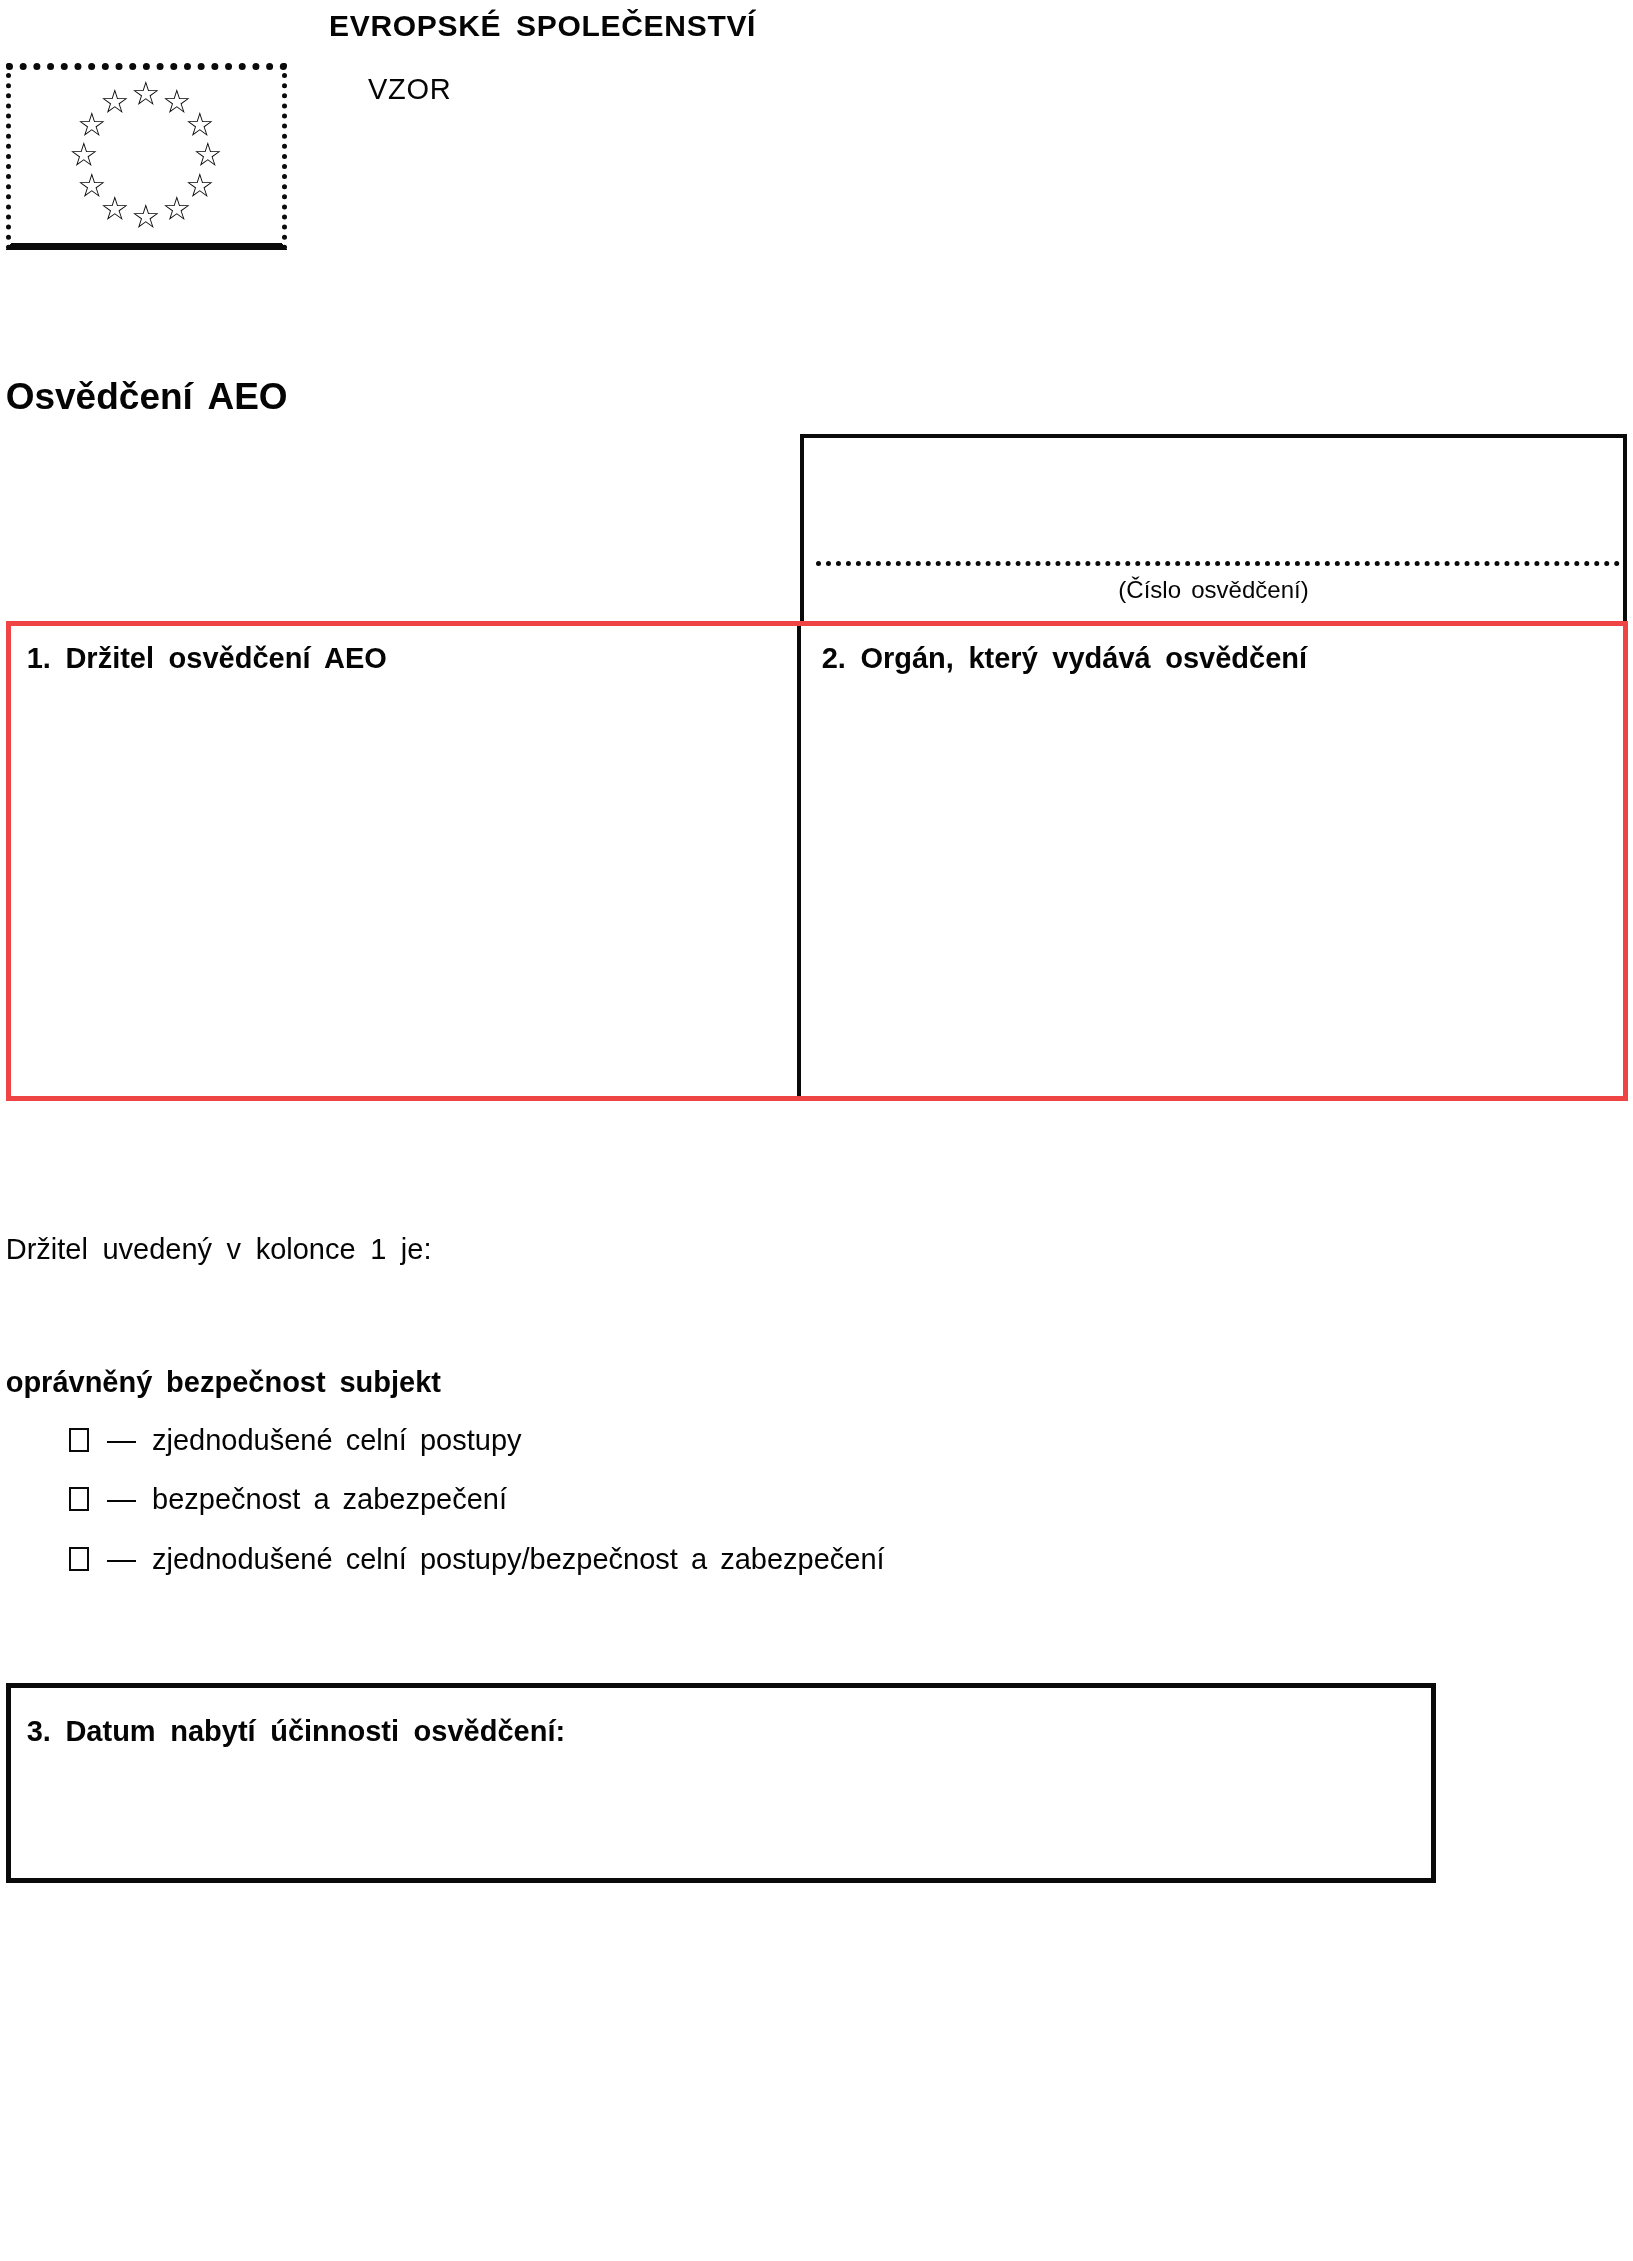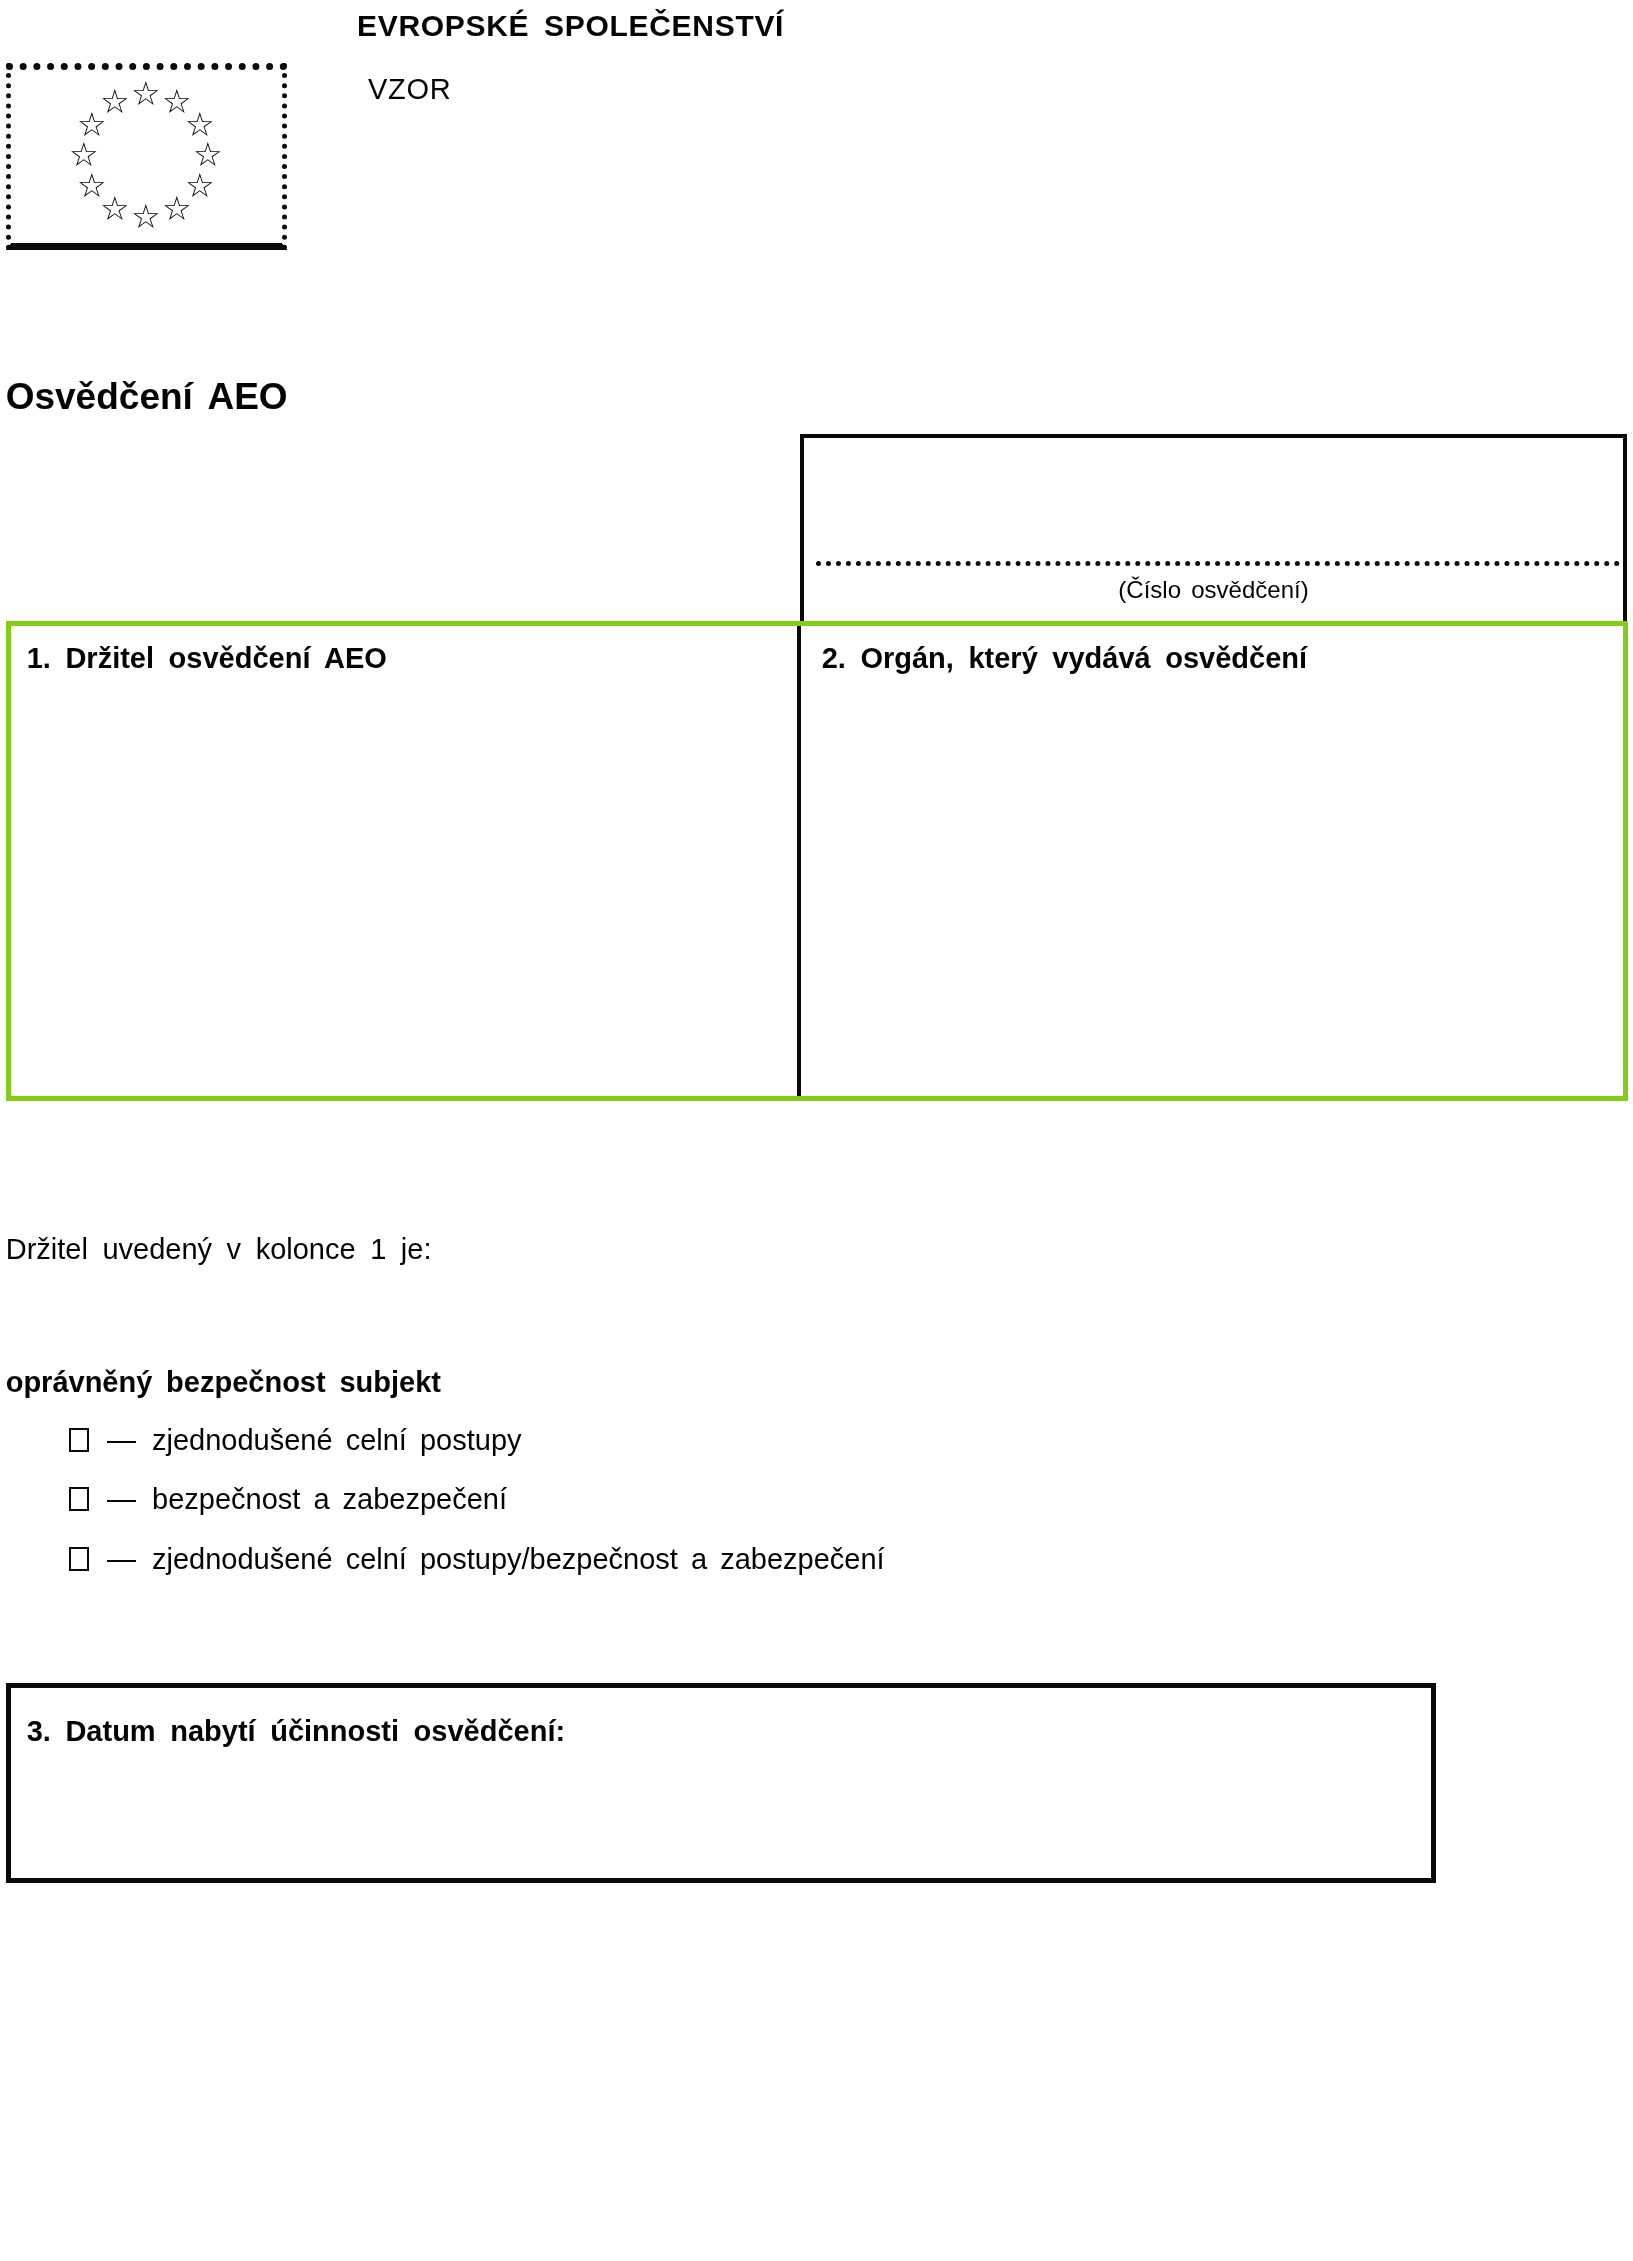--- a/index.html
+++ b/index.html
@@ -13,21 +13,20 @@
     overflow: hidden;
   }
   .abs { position: absolute; }
 
   
   .doc-title {
     left: 329px; top: 8.6px;
     font-size: 30px; font-weight: 700;
     letter-spacing: 0.7px; word-spacing: 5.7px;
     white-space: nowrap;
-    margin-left: 28px;
   }
   .doc-subtitle {
     left: 329px; top: 73px;
     font-size: 29px; font-weight: 400;
     letter-spacing: 0.7px;
     margin-left: 39px;
   }
 
   
   .flag {
@@ -77,21 +76,21 @@
     text-align: center;
     font-size: 24px;
     word-spacing: 3.6px;
   }
 
   
   .aeo-table {
     left: 5.7px; top: 621px;
     width: 1622px; height: 480px;
     box-sizing: border-box;
-    border: 5px solid #84cc16;
+    border: 5px solid #ef4444;
     display: flex;
     background: #ffffff;
   }
   .cell {
     box-sizing: border-box;
     padding: 16px 14.4px 0 16px;
   }
   .cell-1 { width: 790px; border-right: 4.3px solid #0a0a0a; }
   .cell-2 { flex: 1; padding-left: 21px; }
   .cell-label {

